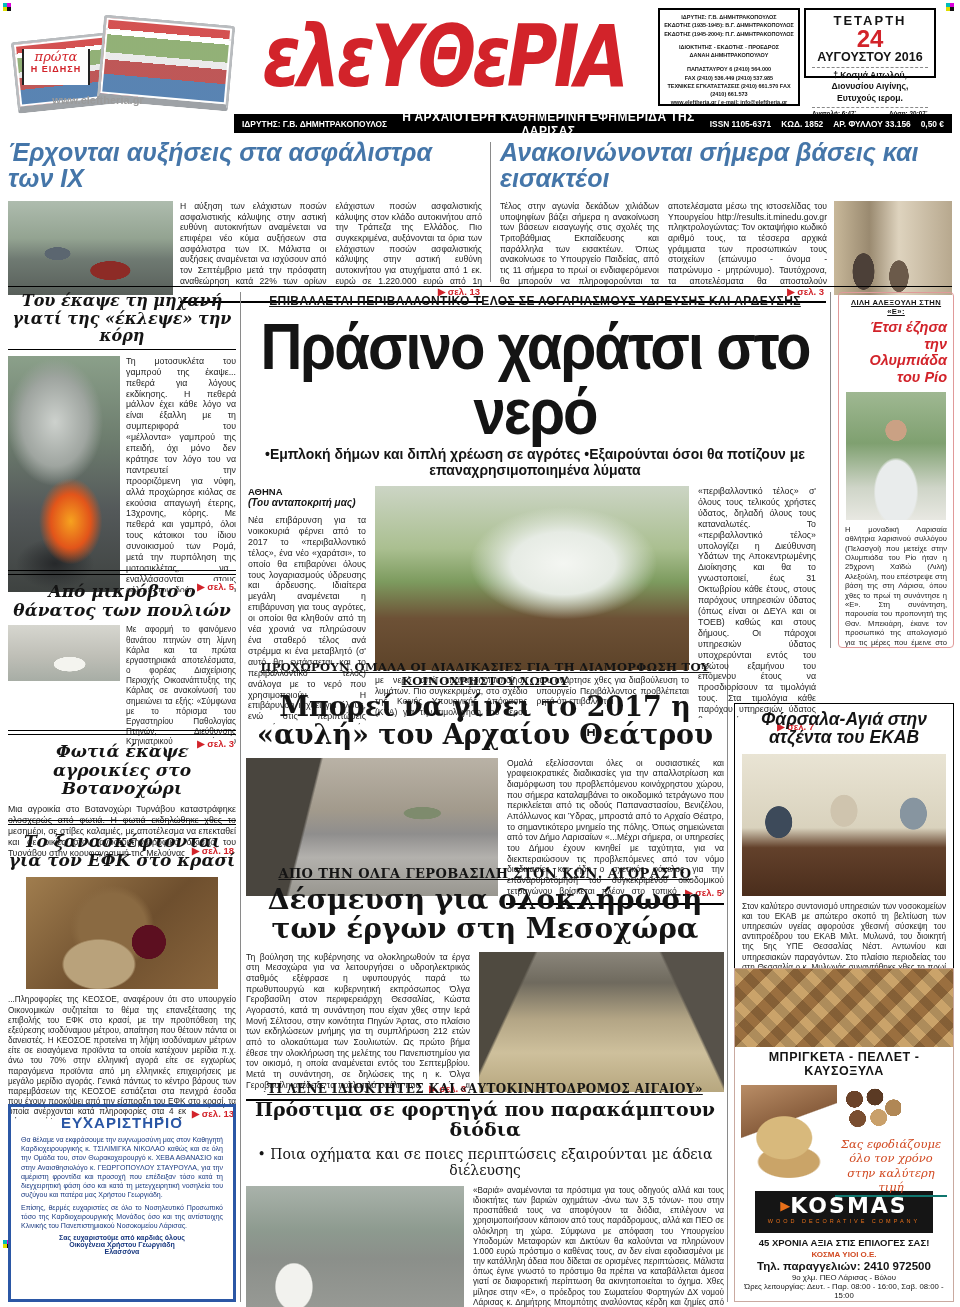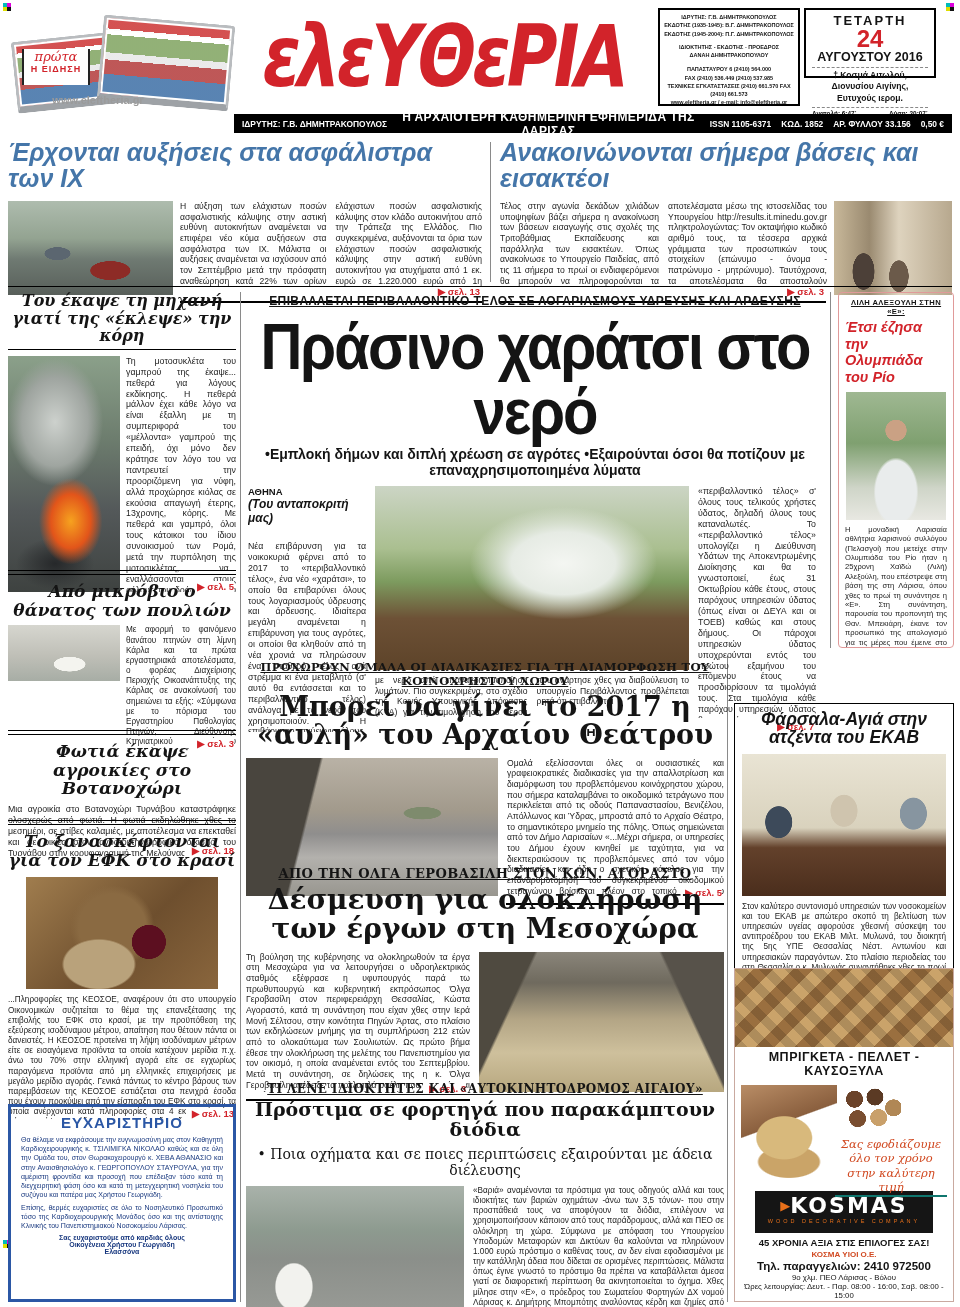--- a/index.html
+++ b/index.html
@@ -196,37 +196,37 @@
     <div style="text-align:center;font-size:7px;font-weight:bold;">Ελασσόνα</div>
   </div>
 
   <div class="abs" style="left:248px;top:294px;width:574px;">
     <div class="kicker" style="font-size:12px;">ΕΠΙΒΑΛΛΕΤΑΙ ΠΕΡΙΒΑΛΛΟΝΤΙΚΟ ΤΕΛΟΣ ΣΕ ΛΟΓΑΡΙΑΣΜΟΥΣ ΥΔΡΕΥΣΗΣ ΚΑΙ ΑΡΔΕΥΣΗΣ</div>
     <div style="text-align:center;font-weight:900;font-size:58px;letter-spacing:-2px;line-height:1;margin-top:6px;transform:scale(1.0,1.12);transform-origin:center top;font-family:'Liberation Sans',sans-serif;">Πράσινο χαράτσι στο νερό</div>
     <div style="text-align:center;font-weight:bold;font-size:14px;margin-top:16px;">•Εμπλοκή δήμων και διπλή χρέωση σε αγρότες  •Εξαιρούνται όσοι θα ποτίζουν με επαναχρησιμοποιημένα λύματα</div>
     <div style="display:flex;gap:9px;margin-top:8px;height:246px;">
       <div style="width:118px;flex:none;overflow:hidden;">
         <div style="font-size:9.5px;font-weight:bold;">ΑΘΗΝΑ</div>
-        <div style="font-size:12px;font-weight:bold;font-style:italic;margin-bottom:16px;">(Του ανταποκριτή μας)</div>
+        <div style="font-size:10px;font-weight:bold;font-style:italic;margin-bottom:7px;">(Του ανταποκριτή μας)</div>
         <div class="bodytxt" style="font-size:8.8px;height:210px;">Νέα επιβάρυνση για τα νοικοκυριά φέρνει από το 2017 το «περιβαλλοντικό τέλος», ένα νέο «χαράτσι», το οποίο θα επιβαρύνει όλους τους λογαριασμούς ύδρευσης και άρδευσης. Ιδιαίτερα μεγάλη αναμένεται η επιβάρυνση για τους αγρότες, οι οποίοι θα κληθούν από τη νέα χρονιά να πληρώσουν ένα σταθερό τέλος ανά στρέμμα κι ένα μεταβλητό (σ' αυτό θα εντάσσεται και το περιβαλλοντικό τέλος) ανάλογα με το νερό που χρησιμοποιούν. Η επιβάρυνση ισχύει για όλους, ενώ στις περιπτώσεις αγροτών που χρησιμοποιούν ιδιωτική γεώτρηση (πομόνα) και δεν έχουν υδρομετρητή, στην τιμολόγησή τους θα εμπλέκονται οι δήμοι. Πάντως, δεν θα πληρώνουν περιβαλλοντικό τέλος όσοι αγρότες ποτίζουν</div>
       </div>
       <div style="width:314px;flex:none;">
         <div class="ph ph-irrig" style="width:314px;height:184px;"></div>
         <div class="bodytxt" style="font-size:8.6px;column-count:2;column-gap:9px;height:54px;margin-top:5px;">με νερό από επαναχρησιμοποίηση λυμάτων. Πιο συγκεκριμένα, στο σχέδιο της Κοινής Υπουργικής Απόφασης (ΚΥΑ) για την τιμολόγηση του νερού που ανάρτησε χθες για διαβούλευση το υπουργείο Περιβάλλοντος προβλέπεται ρητά ότι επιβάλλεται</div>
       </div>
       <div class="rel" style="width:118px;flex:none;overflow:hidden;">
         <div class="bodytxt" style="font-size:8.8px;height:232px;">«περιβαλλοντικό τέλος» σ' όλους τους τελικούς χρήστες ύδατος, δηλαδή όλους τους καταναλωτές. Το «περιβαλλοντικό τέλος» υπολογίζει η Διεύθυνση Υδάτων της Αποκεντρωμένης Διοίκησης και θα το γνωστοποιεί, έως 31 Οκτωβρίου κάθε έτους, στους παρόχους υπηρεσιών ύδατος (όπως είναι οι ΔΕΥΑ και οι ΤΟΕΒ) καθώς και στους δήμους. Οι πάροχοι υπηρεσιών ύδατος υποχρεούνται εντός του πρώτου εξαμήνου του επόμενου έτους να προσδιορίσουν τα τιμολόγιά τους. Στα τιμολόγια κάθε παρόχου υπηρεσιών ύδατος θα αναγράφεται υποχρεωτικά, με διακριτό και εύληπτο τρόπο, το «περιβαλλοντικό τέλος». Οι πάροχοι υπηρεσιών ύδατος θα εισπράττουν το περιβαλλοντικό τέλος από τους καταναλωτές και θα το αποδίδουν σε ειδικό λογαριασμό στο «Πράσινο Ταμείο» αφού παρακρατούν το 2,5% για δικό τους λογαριασμό.</div>
         <span class="pgref pgref-abs">▶ σελ. 7</span>
       </div>
     </div>
   </div>
 
   <div class="abs" style="left:838px;top:292px;width:116px;height:356px;border:1px solid #e09a9a;border-radius:4px;box-sizing:border-box;padding:5px 6px;overflow:hidden;">
     <div class="kicker" style="font-size:7.6px;">ΛΙΛΗ ΑΛΕΞΟΥΛΗ ΣΤΗΝ «Ε»:</div>
-    <div style="color:#d2232a;font-weight:bold;font-style:italic;font-size:14.5px;text-align:left;line-height:1.15;margin-top:3px;">Έτσι έζησα την Ολυμπιάδα του Ρίο</div>
+    <div style="color:#d2232a;font-weight:bold;font-style:italic;font-size:14.5px;text-align:right;line-height:1.15;margin-top:3px;">Έτσι έζησα την Ολυμπιάδα του Ρίο</div>
     <div class="ph ph-athlete" style="width:100px;height:128px;margin:6px auto 5px;"></div>
     <div class="rel" style="height:146px;overflow:hidden;">
       <div class="bodytxt" style="font-size:7.6px;">Η μοναδική Λαρισαία αθλήτρια λαρισινού συλλόγου (Πελασγοί) που μετείχε στην Ολυμπιάδα του Ρίο ήταν η 25χρονη Χαϊδώ (Λιλή) Αλεξούλη, που επέστρεψε στη βάση της στη Λάρισα, όπου χθες το πρωί τη συνάντησε η «Ε». Στη συνάντηση, παρουσία του προπονητή της Θαν. Μπεκιάρη, έκανε τον προσωπικό της απολογισμό για τις μέρες που έμεινε στο Ρίο της Βραζιλίας, την πόλη που βρέθηκε στο αθλητικό επίκεντρο του πλανήτη με τη διοργάνωση του κορυφαίου αθλητικού γεγονότος.</div>
 
     </div>
   </div>
 
   <div class="abs" style="left:246px;top:660px;width:478px;">
     <div class="kicker serif" style="font-size:11.5px;">ΠΡΟΧΩΡΟΥΝ ΟΜΑΛΑ ΟΙ ΔΙΑΔΙΚΑΣΙΕΣ ΓΙΑ ΤΗ ΔΙΑΜΟΡΦΩΣΗ ΤΟΥ ΚΟΙΝΟΧΡΗΣΤΟΥ ΧΩΡΟΥ</div>
     <div class="serifhead" style="font-size:27px;margin-top:5px;">Μπορεί να γίνει το 2017 η «αυλή» του Αρχαίου Θεάτρου</div>

